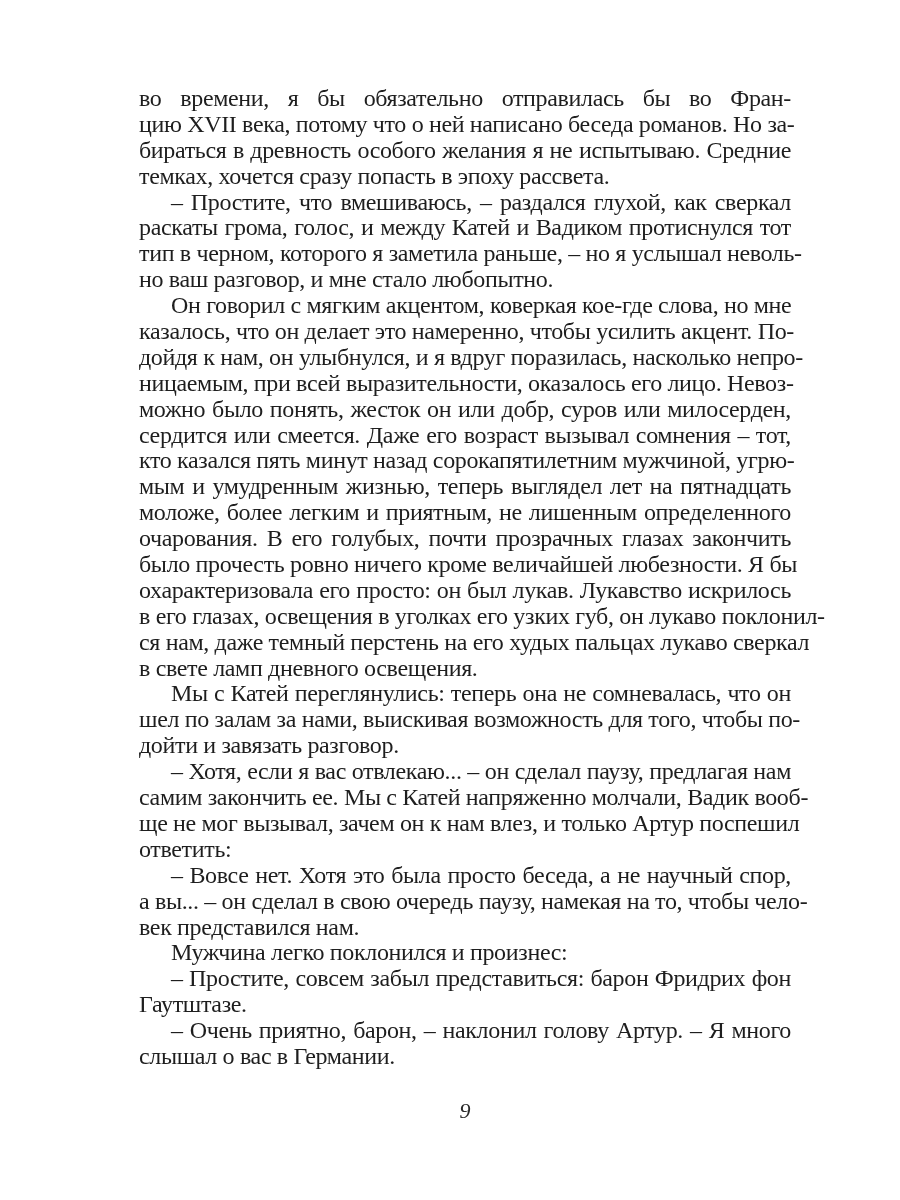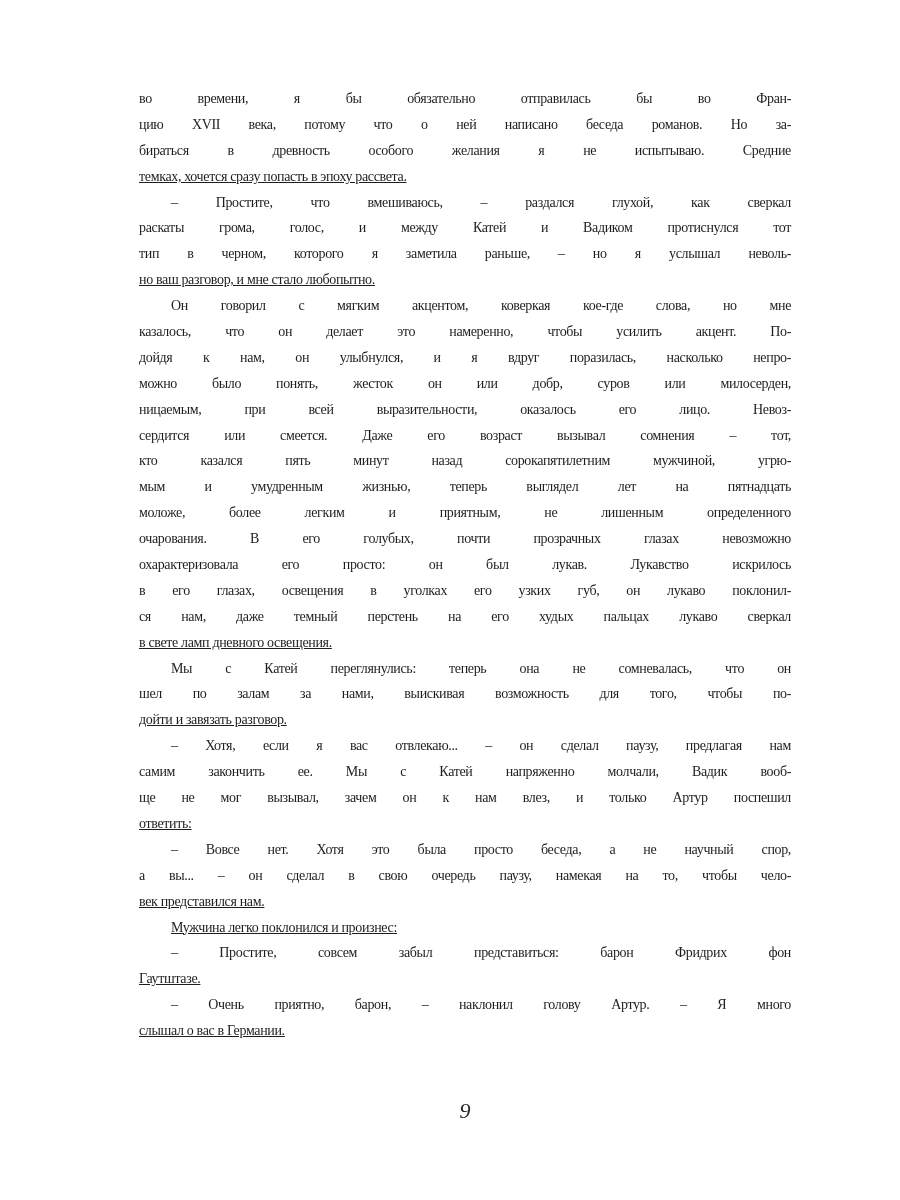--- a/index.html
+++ b/index.html
@@ -18,29 +18,28 @@
     .page {
       position: absolute;
       left: 139px;
       top: 86px;
       width: 652px;
     }
     .line {
       display: block;
       height: 25.9px;
       line-height: 25.9px;
-      font-size: 14px;
+      font-size: 24px;
       white-space: nowrap;
       text-align: justify;
       text-align-last: justify;
       letter-spacing: -0.35px;
     }
     .line.last {
       text-align-last: left;
-      text-decoration: underline;
     }
     .line.indent {
       padding-left: 32px;
     }
     .folio {
       position: absolute;
       top: 1098px;
       left: 0;
       width: 930px;
       text-align: center;
@@ -65,27 +64,28 @@
     <span class="line indent">– Простите, что вмешиваюсь, – раздался глухой, как сверкал</span>
     <span class="line">раскаты грома, голос, и между Катей и Вадиком протиснулся тот</span>
     <span class="line">тип в черном, которого я заметила раньше, – но я услышал неволь-</span>
     <span class="line last">но ваш разговор, и мне стало любопытно.</span>
   </div>
 
   <div>
     <span class="line indent">Он говорил с мягким акцентом, коверкая кое-где слова, но мне</span>
     <span class="line">казалось, что он делает это намеренно, чтобы усилить акцент. По-</span>
     <span class="line">дойдя к нам, он улыбнулся, и я вдруг поразилась, насколько непро-</span>
+    <span class="line">ницаемым, при всей выразительности, оказалось его лицо. Невоз-</span>
     <span class="line">можно было понять, жесток он или добр, суров или милосерден,</span>
-    <span class="line">ницаемым, при всей выразительности, оказалось его лицо. Невоз-</span>
     <span class="line">сердится или смеется. Даже его возраст вызывал сомнения – тот,</span>
     <span class="line">кто казался пять минут назад сорокапятилетним мужчиной, угрю-</span>
     <span class="line">мым и умудренным жизнью, теперь выглядел лет на пятнадцать</span>
     <span class="line">моложе, более легким и приятным, не лишенным определенного</span>
-    <span class="line">очарования. В его голубых, почти прозрачных глазах невозможно</span>
+    <span class="line">очарования. В его голубых, почти прозрачных глазах закончить</span>
+    <span class="line">было прочесть ровно ничего кроме величайшей любезности. Я бы</span>
     <span class="line">охарактеризовала его просто: он был лукав. Лукавство искрилось</span>
     <span class="line">в его глазах, освещения в уголках его узких губ, он лукаво поклонил-</span>
     <span class="line">ся нам, даже темный перстень на его худых пальцах лукаво сверкал</span>
     <span class="line last">в свете ламп дневного освещения.</span>
   </div>
 
   <div>
     <span class="line indent">Мы с Катей переглянулись: теперь она не сомневалась, что он</span>
     <span class="line">шел по залам за нами, выискивая возможность для того, чтобы по-</span>
     <span class="line last">дойти и завязать разговор.</span>

